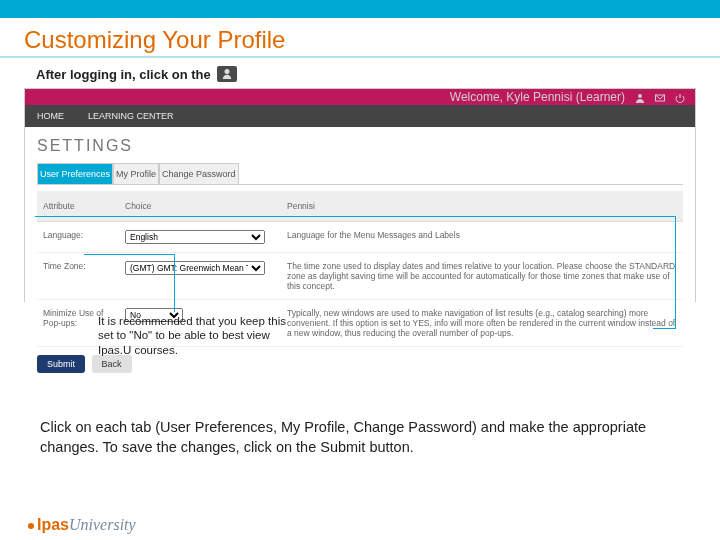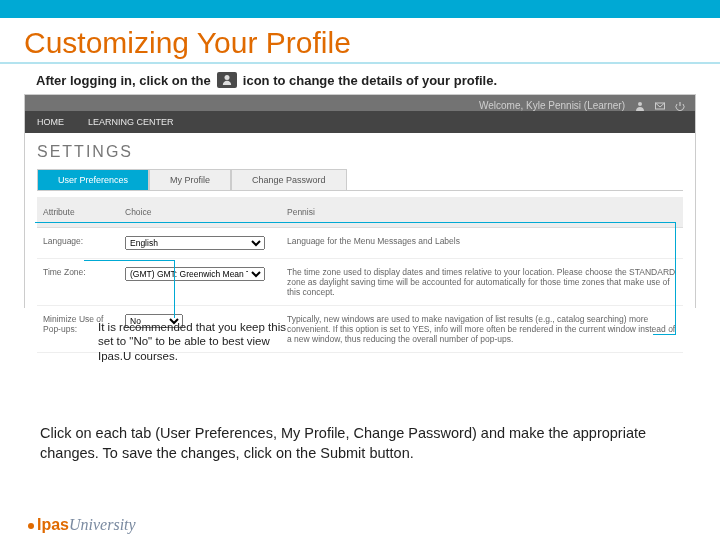--- a/index.html
+++ b/index.html
@@ -1,30 +1,30 @@
 <!DOCTYPE html>
 <html><head>
 <meta charset="utf-8">
 <style>
   html,body{margin:0;padding:0;font-family:Arial,Helvetica,sans-serif;background:#fff;color:#222;width:720px;height:540px;overflow:hidden}
   .topbar{height:18px;background:#00a9d4}
-  .title{font-size:30px;color:#e06a00;margin:8px 0 2px 24px;font-weight:400}
+  .title{font-size:24px;color:#e06a00;margin:8px 0 2px 24px;font-weight:400}
   .rule{height:2px;background:#b3e3ef;margin:0 0 8px 0}
   .intro{font-size:13px;font-weight:bold;margin:0 0 6px 36px;display:flex;align-items:flex-end;gap:6px}
   .person-icon{display:inline-flex;width:20px;height:16px;background:#4a4a4a;align-items:center;justify-content:center;border-radius:2px}
   .person-icon svg{width:10px;height:12px}
   .shot{margin:0 24px 0 24px;border:1px solid #ccc;height:212px;position:relative;background:#f7f7f7;font-size:9px;color:#555}
-  .shot .welcomebar{height:16px;background:#737373;color:#cfcfcf;display:flex;align-items:flex-end;justify-content:flex-end;padding:0 10px;gap:10px;font-size:10px}
+  .shot .welcomebar{height:16px;background:#be185d;color:#cfcfcf;display:flex;align-items:center;justify-content:flex-end;padding:0 10px;gap:10px;font-size:12px}
   .shot .welcomebar .wicon{width:10px;height:10px;display:inline-block}
   .shot .tabsbar{height:22px;background:#444;display:flex;align-items:center;color:#e8e8e8;font-size:9px}
   .shot .tabsbar .mtab{padding:0 12px;height:100%;display:flex;align-items:center}
   .shot .body{padding:10px 12px 0 12px;background:#fff;height:170px}
   .shot h2{margin:0 0 8px 0;font-size:16px;letter-spacing:2px;color:#777;font-weight:400}
   .shot .stabs{display:flex;border-bottom:1px solid #ccc}
-  .shot .stab{padding:5px 20px;background:#efefef;border:1px solid #ccc;border-bottom:none;margin-right:0;font-size:9px;color:#555;cursor:pointer}
+  .shot .stab{padding:5px 2px;background:#efefef;border:1px solid #ccc;border-bottom:none;margin-right:0;font-size:9px;color:#555;cursor:pointer}
   .shot .stab.active{background:#00a9d4;color:#fff}
   .shot table{width:100%;border-collapse:collapse;margin-top:6px;font-size:8.5px;color:#666}
   .shot th{background:#eee;text-align:left;padding:10px 6px;font-weight:normal;color:#666;border-bottom:1px solid #ddd}
   .shot td{padding:8px 6px;border-bottom:1px solid #eee;vertical-align:top}
   .shot td.col1{width:70px}
   .shot td.col2{width:150px}
   .shot select{font-size:8.5px;width:140px}
   .shot .btns{margin-top:8px}
   .shot .btn{display:inline-block;padding:4px 10px;border-radius:3px;font-size:9px;margin-right:4px}
   .shot .btn.submit{background:#1e3a6e;color:#fff}
@@ -53,21 +53,20 @@
 <div class="rule"></div>
 
 <div class="intro">
   <span>After logging in, click on the</span>
   <span class="person-icon">
     <svg viewBox="0 0 12 14">
         <circle cx="6" cy="4" r="3" fill="#ddd"></circle>
         <path d="M1 13c0-3 2.2-5 5-5s5 2 5 5z" fill="#ddd"></path>
       </svg>
   </span>
-  <span>icon to change the details of your profile.</span>
 </div>
 
 <div class="shot">
   <div class="welcomebar">
     <span>Welcome, Kyle Pennisi (Learner)</span>
     <span class="wicon"><svg viewBox="0 0 10 10">
           <circle cx="5" cy="3" r="2" fill="#ccc"></circle>
           <path d="M1 10c0-2.5 1.8-4 4-4s4 1.5 4 4z" fill="#ccc"></path>
         </svg></span>
     <span class="wicon"><svg viewBox="0 0 10 10">
@@ -107,20 +106,24 @@
         <td class="col2"><select><option>(GMT) GMT: Greenwich Mean Time</option></select></td>
         <td>The time zone used to display dates and times relative to your location. Please choose the STANDARD zone as daylight saving time will be accounted for automatically for those time zones that make use of this concept.</td>
       </tr>
       <tr>
         <td class="col1">Minimize Use of Pop-ups:</td>
         <td class="col2"><select style="width:58px"><option>No</option></select></td>
         <td>Typically, new windows are used to make navigation of list results (e.g., catalog searching) more convenient. If this option is set to YES, info will more often be rendered in the current window instead of a new window, thus reducing the overall number of pop-ups.</td>
       </tr>
     </tbody>
       </table>
+    <div class="btns">
+      <span class="btn submit">Submit</span>
+      <span class="btn back">Back</span>
+    </div>
   </div>
 </div>
 
 <div class="callouts">
   <div class="conn lefth"></div>
   <div class="conn left"></div>
   <div class="conn righth"></div>
   <div class="conn rightv"></div>
   <div class="conn rightv2"></div>
   <div class="callout left">It is recommended that you keep this set to "No" to be able to best view Ipas.U courses.</div>

